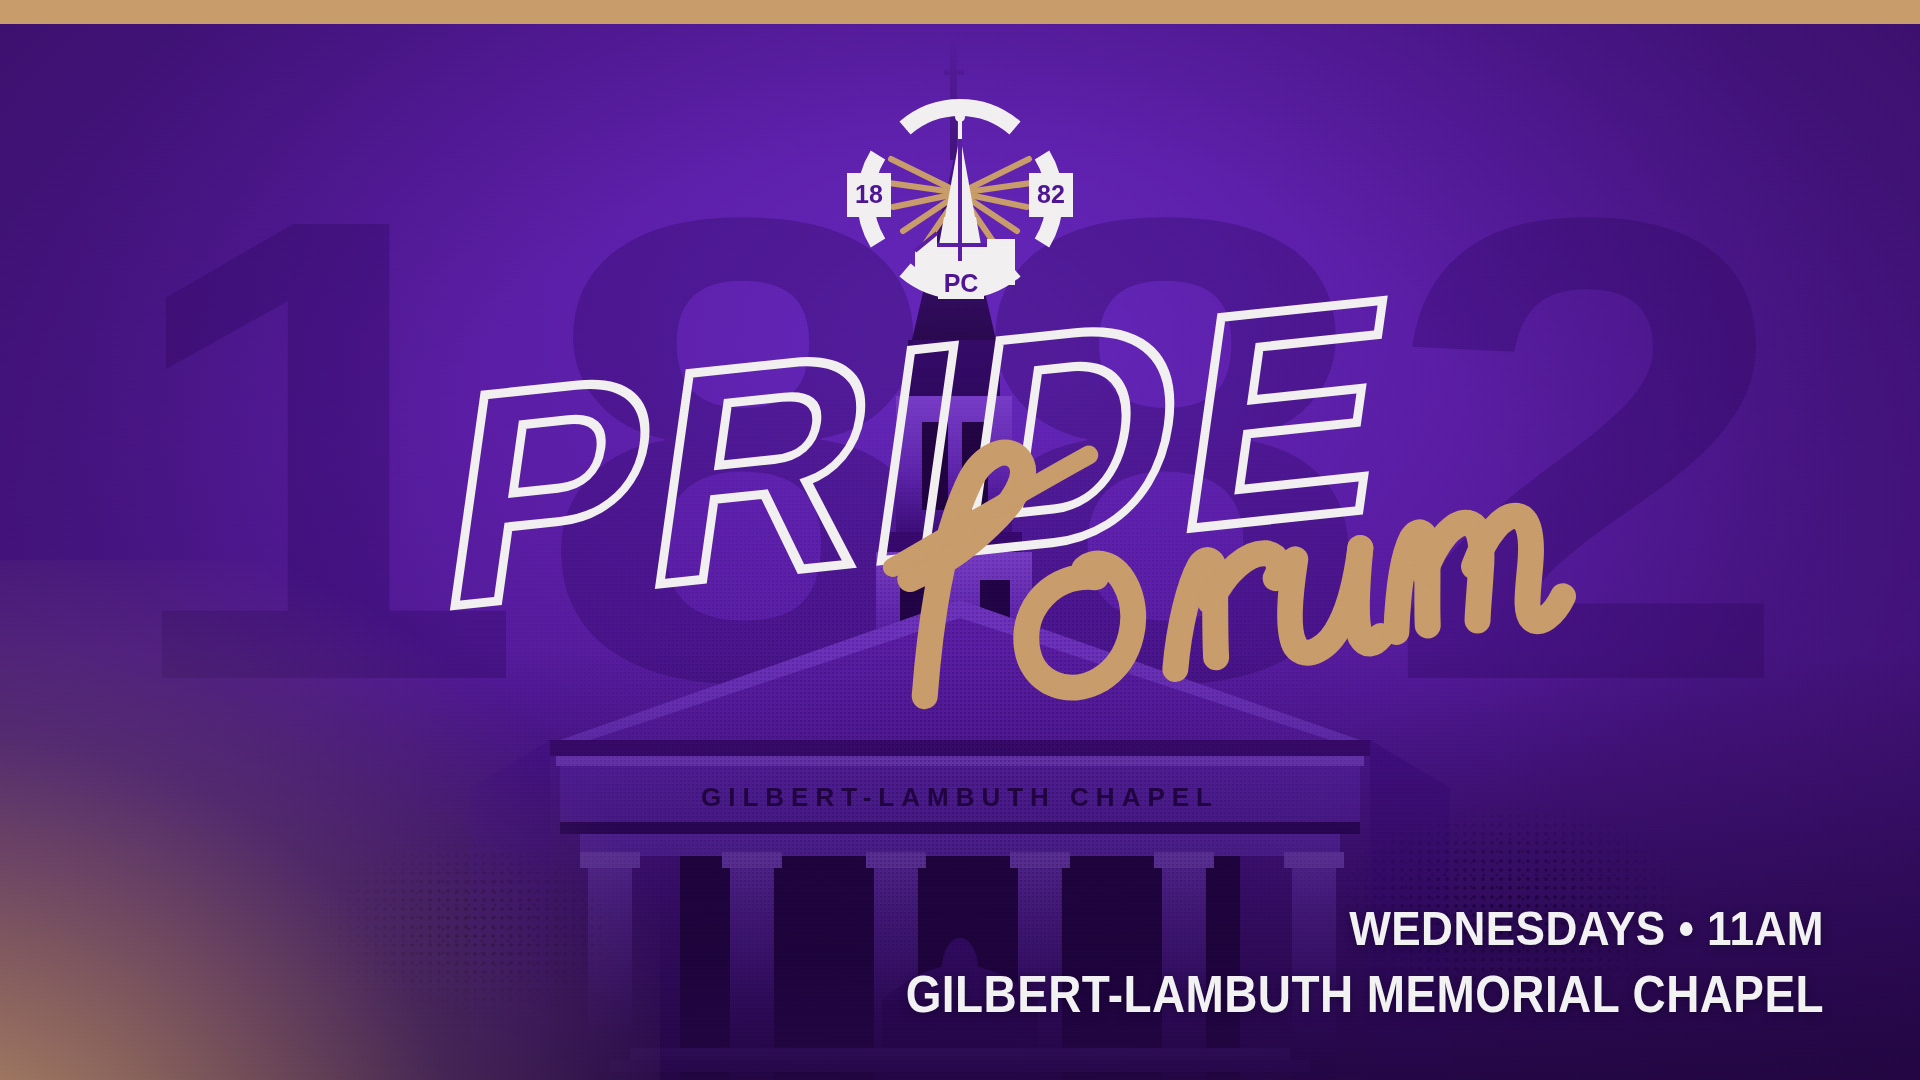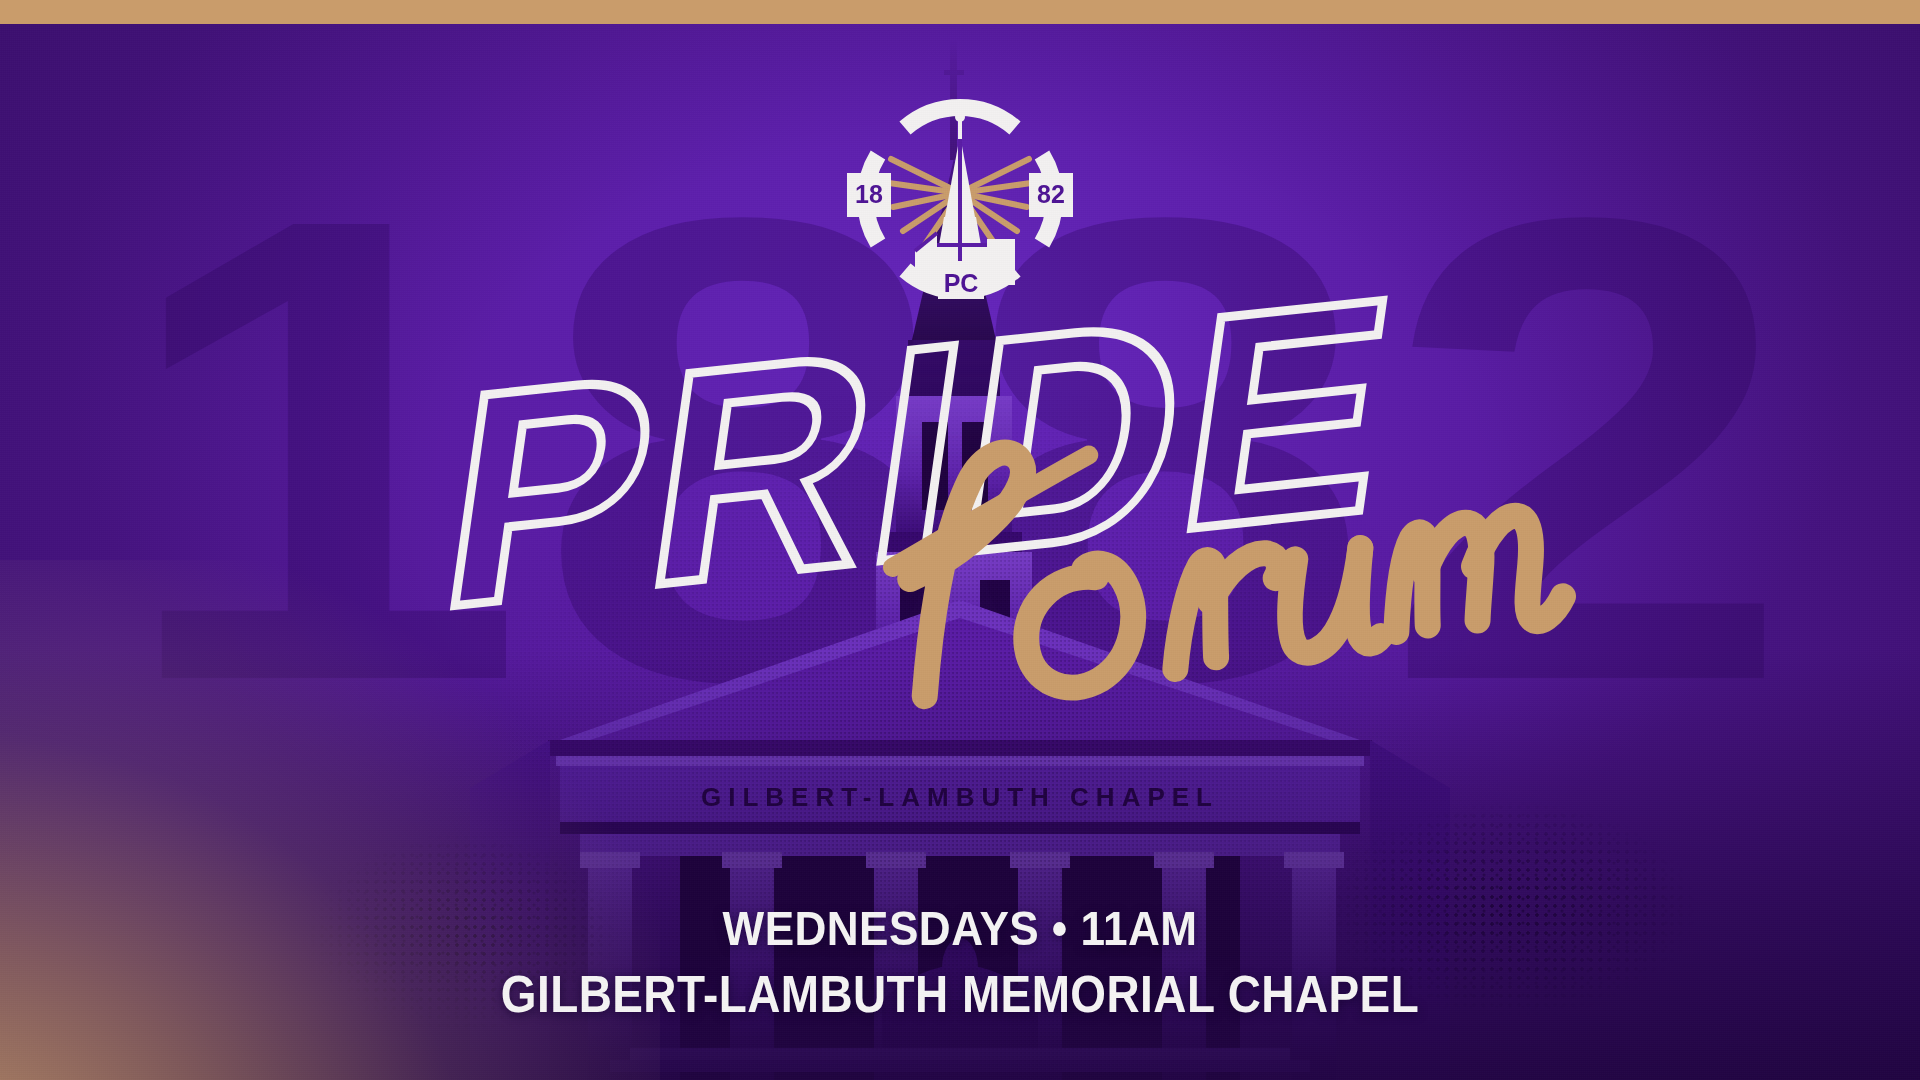--- a/index.html
+++ b/index.html
@@ -181,21 +181,21 @@
     stroke-linejoin: round;
   }
   .forum-stroke.thin { stroke-width: 19; }
 
   
   .details {
     position: absolute;
     left: 0;
     top: 900px;
     width: 1920px;
-    text-align: center;
+    text-align: right;
     z-index: 40;
   }
   .detail-line {
     color: #F4F3F3;
     font-family: "Liberation Sans", sans-serif;
     font-weight: 700;
     letter-spacing: .5px;
     text-shadow: 0 2px 10px rgba(20,0,45,.65);
     transform: scaleX(.9);
   }

